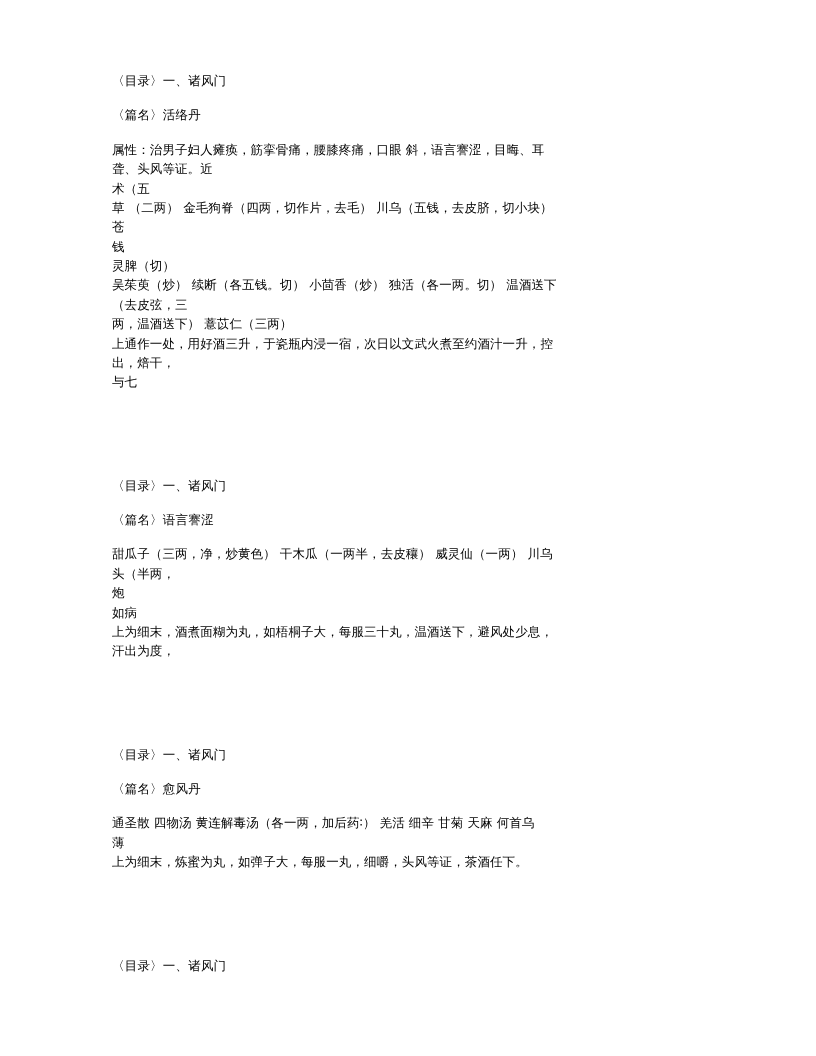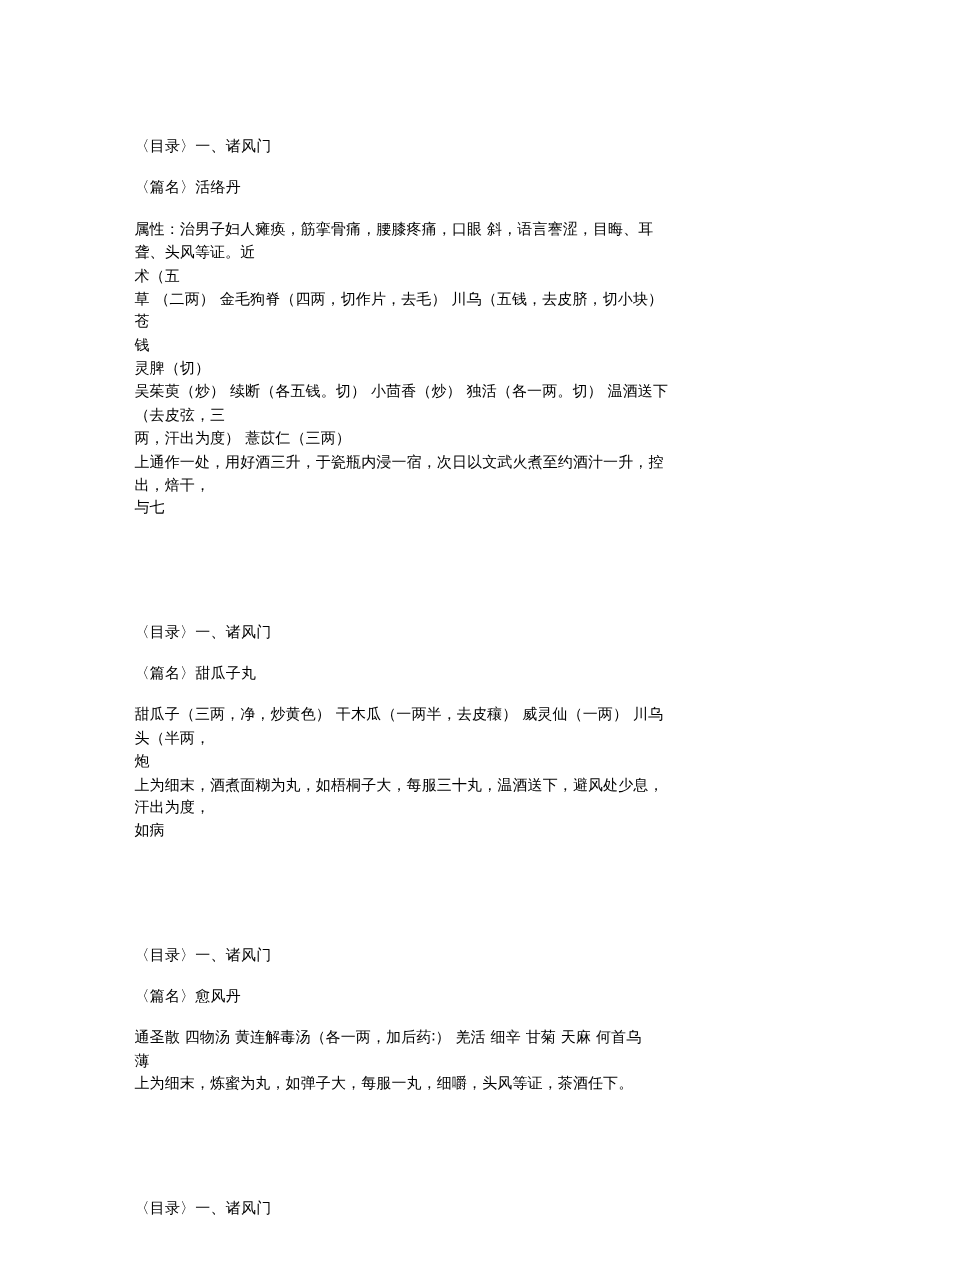--- a/index.html
+++ b/index.html
@@ -11,21 +11,21 @@
     width: 816px;
     height: 1056px;
     font-family: "DejaVu Sans", "Liberation Sans", sans-serif;
     color: #000000;
   }
   .page {
     position: relative;
     width: 676px;
     height: 1056px;
     box-sizing: border-box;
-    padding: 112px 112px 0 112px;
+    padding: 71px 112px 0 112px;
   }
   .doc-body {
     font-size: 12.5px;
     line-height: 1.55;
   }
   .entry {
     margin: 0 0 40px 0;
   }
   .line {
     white-space: pre-wrap;
@@ -59,38 +59,38 @@
       <div class="gap-sm"></div>
       <p class="line title-line">〈篇名〉活络丹</p>
       <div class="gap-sm"></div>
       <div class="text-block">
         <p class="line">属性：治男子妇人瘫痪，筋挛骨痛，腰膝疼痛，口眼 斜，语言謇涩，目晦、耳聋、头风等证。近</p>
         <p class="line">术（五</p>
         <p class="line">草 （二两） 金毛狗脊（四两，切作片，去毛） 川乌（五钱，去皮脐，切小块） 苍</p>
         <p class="line">钱</p>
         <p class="line">灵脾（切）</p>
         <p class="line">吴茱萸（炒） 续断（各五钱。切） 小茴香（炒） 独活（各一两。切） 温酒送下（去皮弦，三</p>
-        <p class="line">两，汗出为度） 薏苡仁（三两）</p>
+        <p class="line">两，温酒送下） 薏苡仁（三两）</p>
         <p class="line">上通作一处，用好酒三升，于瓷瓶内浸一宿，次日以文武火煮至约酒汁一升，控出，焙干，</p>
         <p class="line">与七</p>
       </div>
     </div>
 
     <div class="gap-lg"></div>
 
     <div class="entry">
       <p class="line catalog-line">〈目录〉一、诸风门</p>
       <div class="gap-sm"></div>
-      <p class="line title-line">〈篇名〉甜瓜子丸</p>
+      <p class="line title-line">〈篇名〉语言謇涩</p>
       <div class="gap-sm"></div>
       <div class="text-block">
         <p class="line">甜瓜子（三两，净，炒黄色） 干木瓜（一两半，去皮穰） 威灵仙（一两） 川乌头（半两，</p>
         <p class="line">炮</p>
+        <p class="line">如病</p>
         <p class="line">上为细末，酒煮面糊为丸，如梧桐子大，每服三十丸，温酒送下，避风处少息，汗出为度，</p>
-        <p class="line">如病</p>
       </div>
     </div>
 
     <div class="gap-lg"></div>
 
     <div class="entry">
       <p class="line catalog-line">〈目录〉一、诸风门</p>
       <div class="gap-sm"></div>
       <p class="line title-line">〈篇名〉愈风丹</p>
       <div class="gap-sm"></div>

